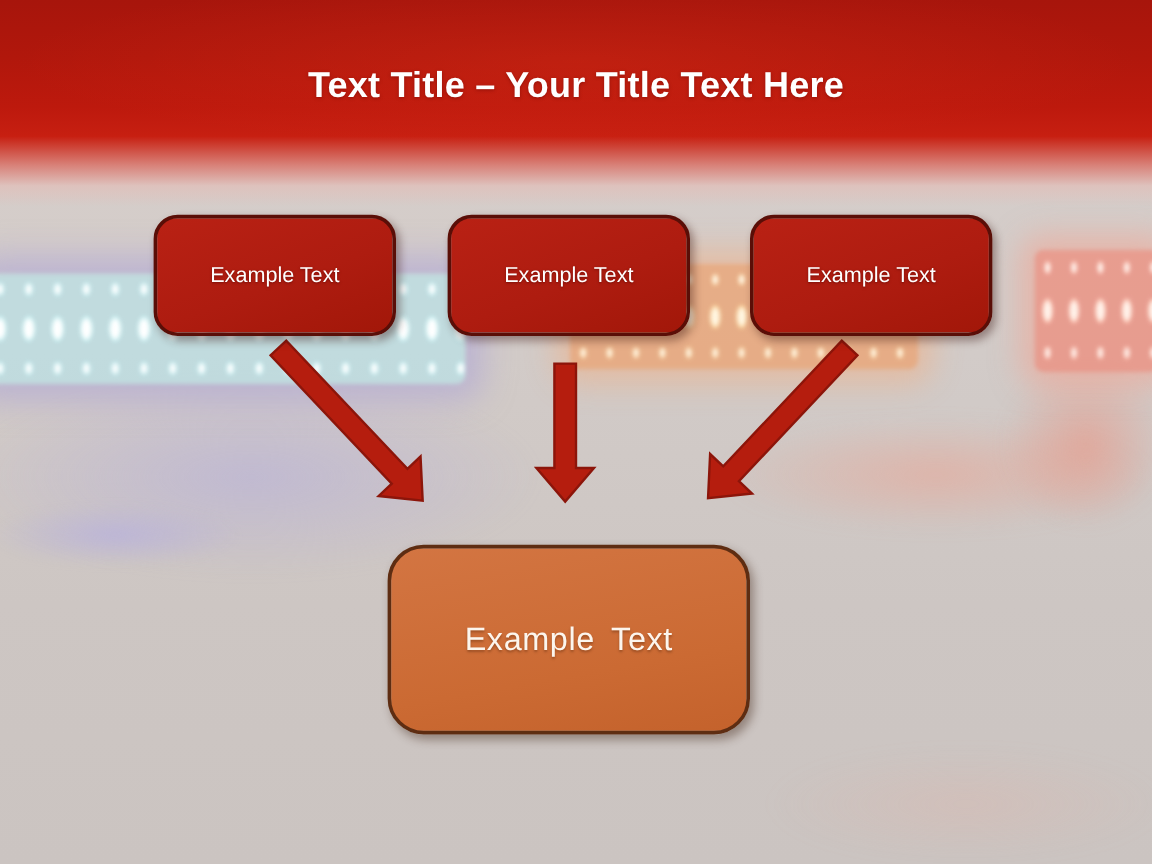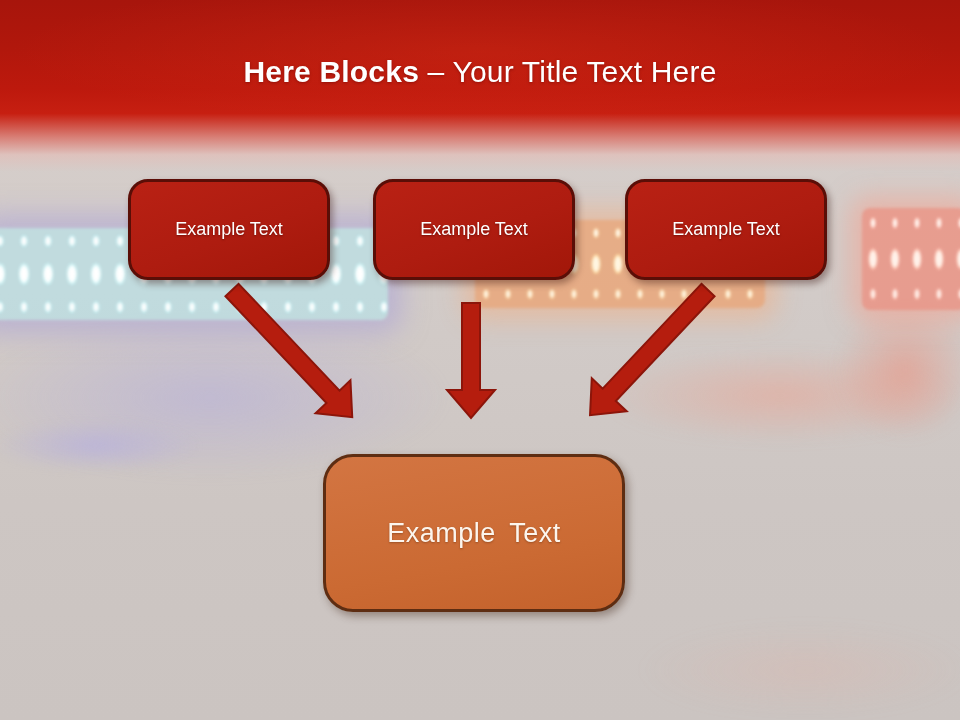--- a/index.html
+++ b/index.html
@@ -61,21 +61,21 @@
         #a7150c 0%, #b1170c 28%, #bd190d 52%, #c71f11 66%,
         rgba(217,110,100,0.8) 80%, rgba(233,180,173,0.45) 90%, rgba(240,222,218,0) 100%);
   }
   .title{
     position:absolute; left:0; top:52px; width:100%; text-align:center;
     color:#ffffff; font-size:30px; line-height:40px; margin:0;
     text-shadow:0 1px 3px rgba(90,5,0,0.45);
     letter-spacing:0.2px;
   }
   .title .t-bold{font-weight:700;}
-  .title .t-reg{font-weight:400;}
+  .title .t-reg{font-weight:700;}
 
   
   .block{
     position:absolute; top:179px; width:202px; height:101px; z-index:3;
     border:3px solid #5a0e07; border-radius:20px; box-sizing:border-box;
     background:linear-gradient(160deg,#b92114 0%,#ae1c10 55%,#a21709 100%);
     box-shadow:3px 4px 7px rgba(55,18,12,0.4);
     display:flex; align-items:center; justify-content:center;
     cursor:pointer;
   }
@@ -106,21 +106,21 @@
   <div class="glow lavender-wide"></div>
   <div class="glow lavender-dots"></div>
   <div class="glow red-mid"></div>
   <div class="glow red-far"></div>
   <div class="glow red-low"></div>
   <div class="strip blue"></div>
   <div class="strip orange"></div>
   <div class="strip redright"></div>
 
   <div class="banner">
-    <h1 class="title"><span class="t-bold">Here Blocks</span>
+    <h1 class="title"><span class="t-bold">Text Title</span>
       <span class="t-reg">– Your Title Text Here</span></h1>
   </div>
 
   <svg class="arrows" width="960" height="720" viewBox="0 0 960 720">
     <g fill="#b51d0e" stroke="#8c150a" stroke-width="2" stroke-linejoin="miter">
       <path transform="translate(232,290) rotate(-43.4)" d="M -9 0 L 9 0 L 9 147 L 24 147 L 0 175 L -24 147 L -9 147 Z"></path>
       <path transform="translate(471,303)" d="M -9 0 L 9 0 L 9 87 L 24 87 L 0 115 L -24 87 L -9 87 Z"></path>
       <path transform="translate(708,290) rotate(43.3)" d="M -9 0 L 9 0 L 9 144 L 24 144 L 0 172 L -24 144 L -9 144 Z"></path>
     </g>
   </svg>

